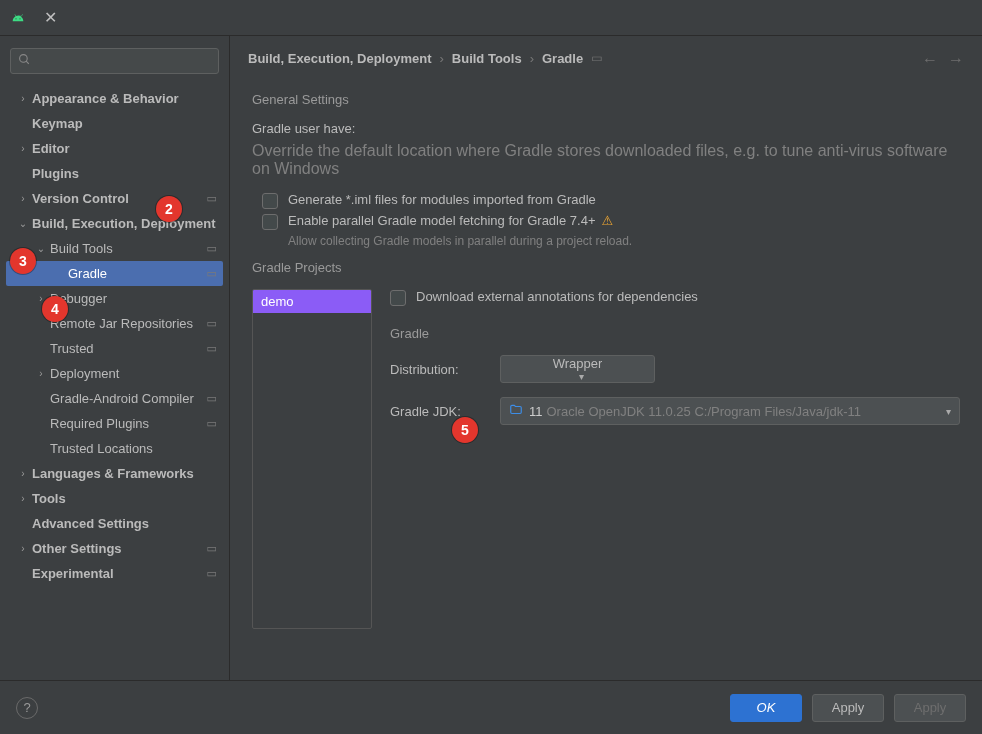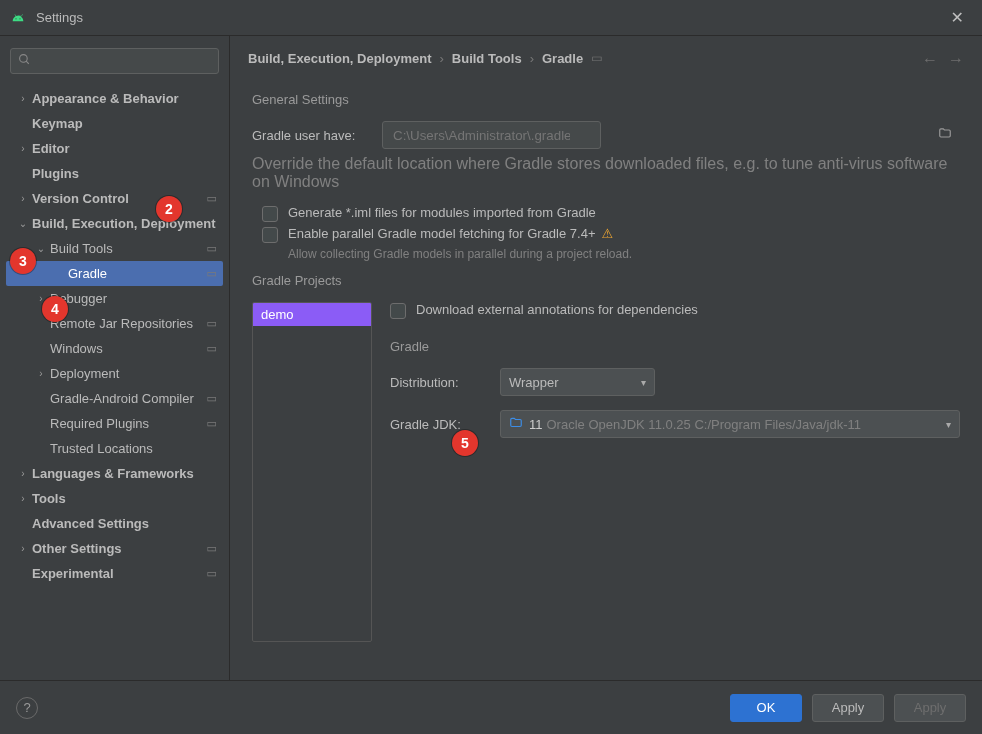--- a/index.html
+++ b/index.html
@@ -194,21 +194,21 @@
   background:#4c5052;
   border:1px solid #5e6060;
   border-radius:3px;
   height:28px;
   display:flex;
   align-items:center;
   padding:0 8px;
   cursor:pointer;
   position:relative;
 }
-.dropdown.small { width:155px; }
+.dropdown.small { width:155px;flex-direction:column; }
 .dropdown.wide { flex:1; }
 .dropdown .dd-text { flex:1; color:#bbbbbb; overflow:hidden; white-space:nowrap; text-overflow:ellipsis; }
 .dropdown .dd-arrow { color:#aaa; font-size:10px; margin-left:8px; }
 .jdk-icon { color:#3d8de6; margin-right:6px; font-size:13px; }
 .jdk-num { color:#cccccc; margin-right:4px; }
 .jdk-rest { color:#808080; }
 
 .footer {
   height:54px;
   border-top:1px solid #2b2b2b;
@@ -228,21 +228,21 @@
   padding:0 16px;
   border-radius:3px;
   border:1px solid #5e6060;
   background:#4c5052;
   color:#bbbbbb;
   cursor:pointer;
   margin-left:10px;
   font-size:13px;
 }
 .btn.primary { background:#365880; border-color:#4a79b8; color:#fff; background:#3874d1; border:1px solid #3874d1;}
-.btn.primary { background:#1e6fd9; border-color:#1e6fd9; }
+.btn.primary { background:#1e6fd9; border-color:#1e6fd9;font-style:italic; }
 .btn.primary { background:#365ec8; }
 .btn.primary { background:#3574f0; border-color:#3574f0; }
 .btn.primary { background:#2d72d2; border-color:#2d72d2;}
 .btn:disabled, .btn.disabled { color:#6e6e6e; cursor:default; }
 
 .callout {
   position:absolute;
   width:26px;height:26px;border-radius:50%;
   background:#e3362d;color:#fff;font-weight:700;
   display:flex;align-items:center;justify-content:center;
@@ -252,21 +252,20 @@
 }
 .rel { position:relative; }
 </style>
 </head>
 <body>
 
 <div class="titlebar">
   <svg class="android-icon" viewBox="0 0 24 24">
       <path fill="#3ddc84" d="M17.6 9.5l1.5-2.6c.1-.2 0-.4-.1-.5-.2-.1-.4 0-.5.1l-1.5 2.6c-1.2-.5-2.5-.8-4-.8s-2.8.3-4 .8L7.5 6.5c-.1-.2-.3-.3-.5-.1-.2.1-.2.3-.1.5l1.5 2.6C5.9 11 4 13.8 4 17h16c0-3.2-1.9-6-4.4-7.5zM9 14.2c-.5 0-.9-.4-.9-.9s.4-.9.9-.9.9.4.9.9-.4.9-.9.9zm6 0c-.5 0-.9-.4-.9-.9s.4-.9.9-.9.9.4.9.9-.4.9-.9.9z"></path>
     </svg>
-  <div class="title">Settings</div>
   <div class="close-x">✕</div>
 </div>
 
 <div class="main">
   <div class="sidebar">
     <div class="search-wrap">
       <span class="mag">
         <svg width="13" height="13" viewBox="0 0 24 24" fill="none" stroke="#888" stroke-width="2">
             <circle cx="10" cy="10" r="7"></circle>
             <line x1="20" y1="20" x2="15" y2="15"></line>
@@ -314,21 +313,21 @@
           <span class="arrow">›</span>
           <span class="label">Debugger</span>
         </div>
         <div class="tree-item ind1">
           <span class="arrow"></span>
           <span class="label">Remote Jar Repositories</span>
           <span class="proj-icon">▭</span>
         </div>
         <div class="tree-item ind1">
           <span class="arrow"></span>
-          <span class="label">Windows</span>
+          <span class="label">Trusted</span>
           <span class="proj-icon">▭</span>
         </div>
         <div class="tree-item ind1">
           <span class="arrow">›</span>
           <span class="label">Deployment</span>
         </div>
         <div class="tree-item ind1">
           <span class="arrow"></span>
           <span class="label">Gradle-Android Compiler</span>
           <span class="proj-icon">▭</span>
@@ -384,28 +383,20 @@
         <span>←</span>
         <span>→</span>
       </div>
     </div>
 
     <div class="panel">
       <div class="section-head">General Settings</div>
 
       <div class="form-row">
         <div class="form-label">Gradle user have:</div>
-        <div class="input-wrap">
-          <input class="text-input" placeholder="C:\Users\Administrator\.gradle" style="">
-          <span class="trail-icon">
-            <svg width="14" height="14" viewBox="0 0 24 24" fill="none" stroke="#9a9a9a" stroke-width="2">
-                <path d="M3 6a2 2 0 012-2h4l2 2h8a2 2 0 012 2v8a2 2 0 01-2 2H5a2 2 0 01-2-2V6z"></path>
-              </svg>
-          </span>
-        </div>
       </div>
       <div class="hint">Override the default location where Gradle stores downloaded files, e.g. to tune anti-virus software on Windows</div>
 
       <div class="check-row">
         <div class="check-box"></div>
         <div class="check-label">Generate *.iml files for modules imported from Gradle</div>
       </div>
 
       <div class="check-row">
         <div class="check-box"></div>

